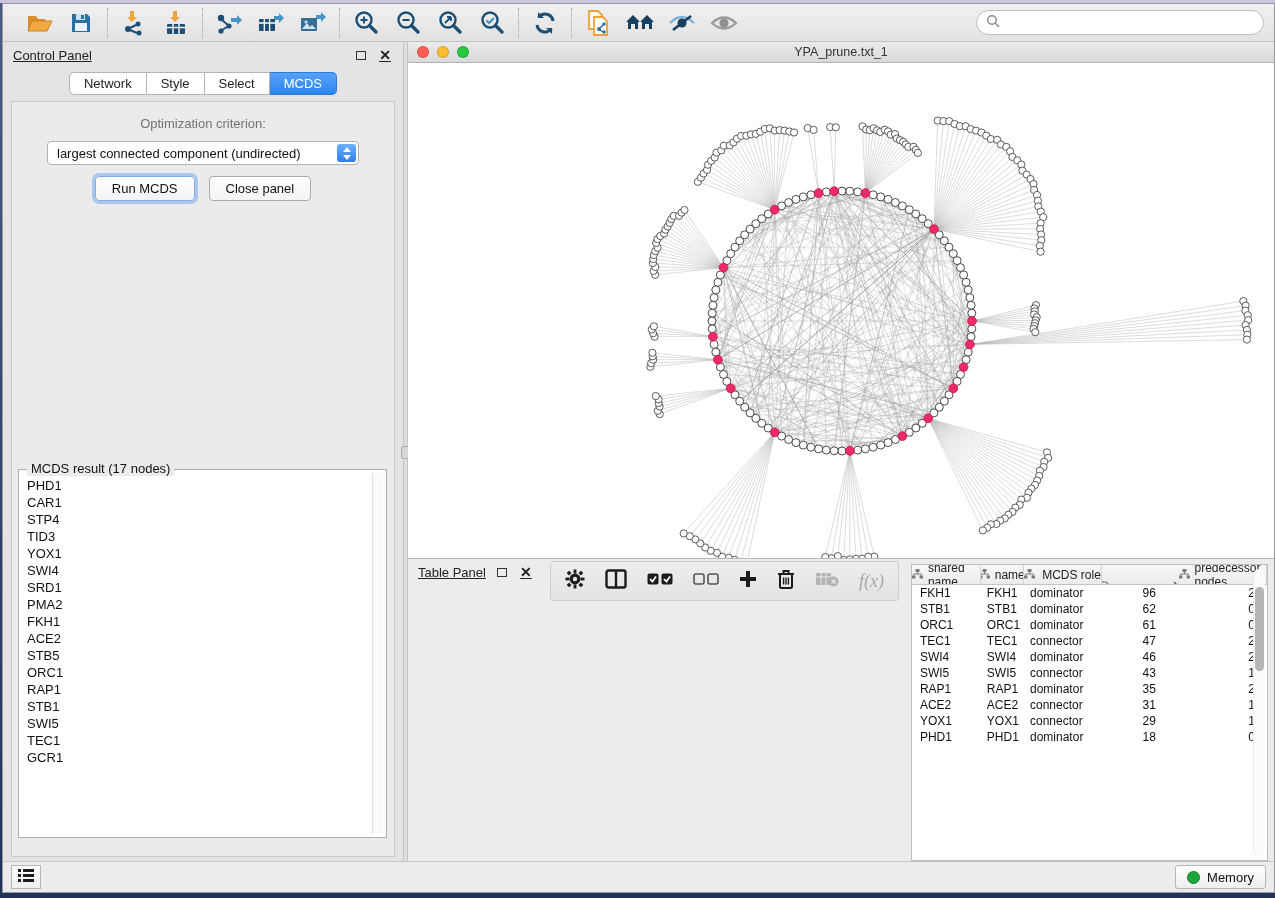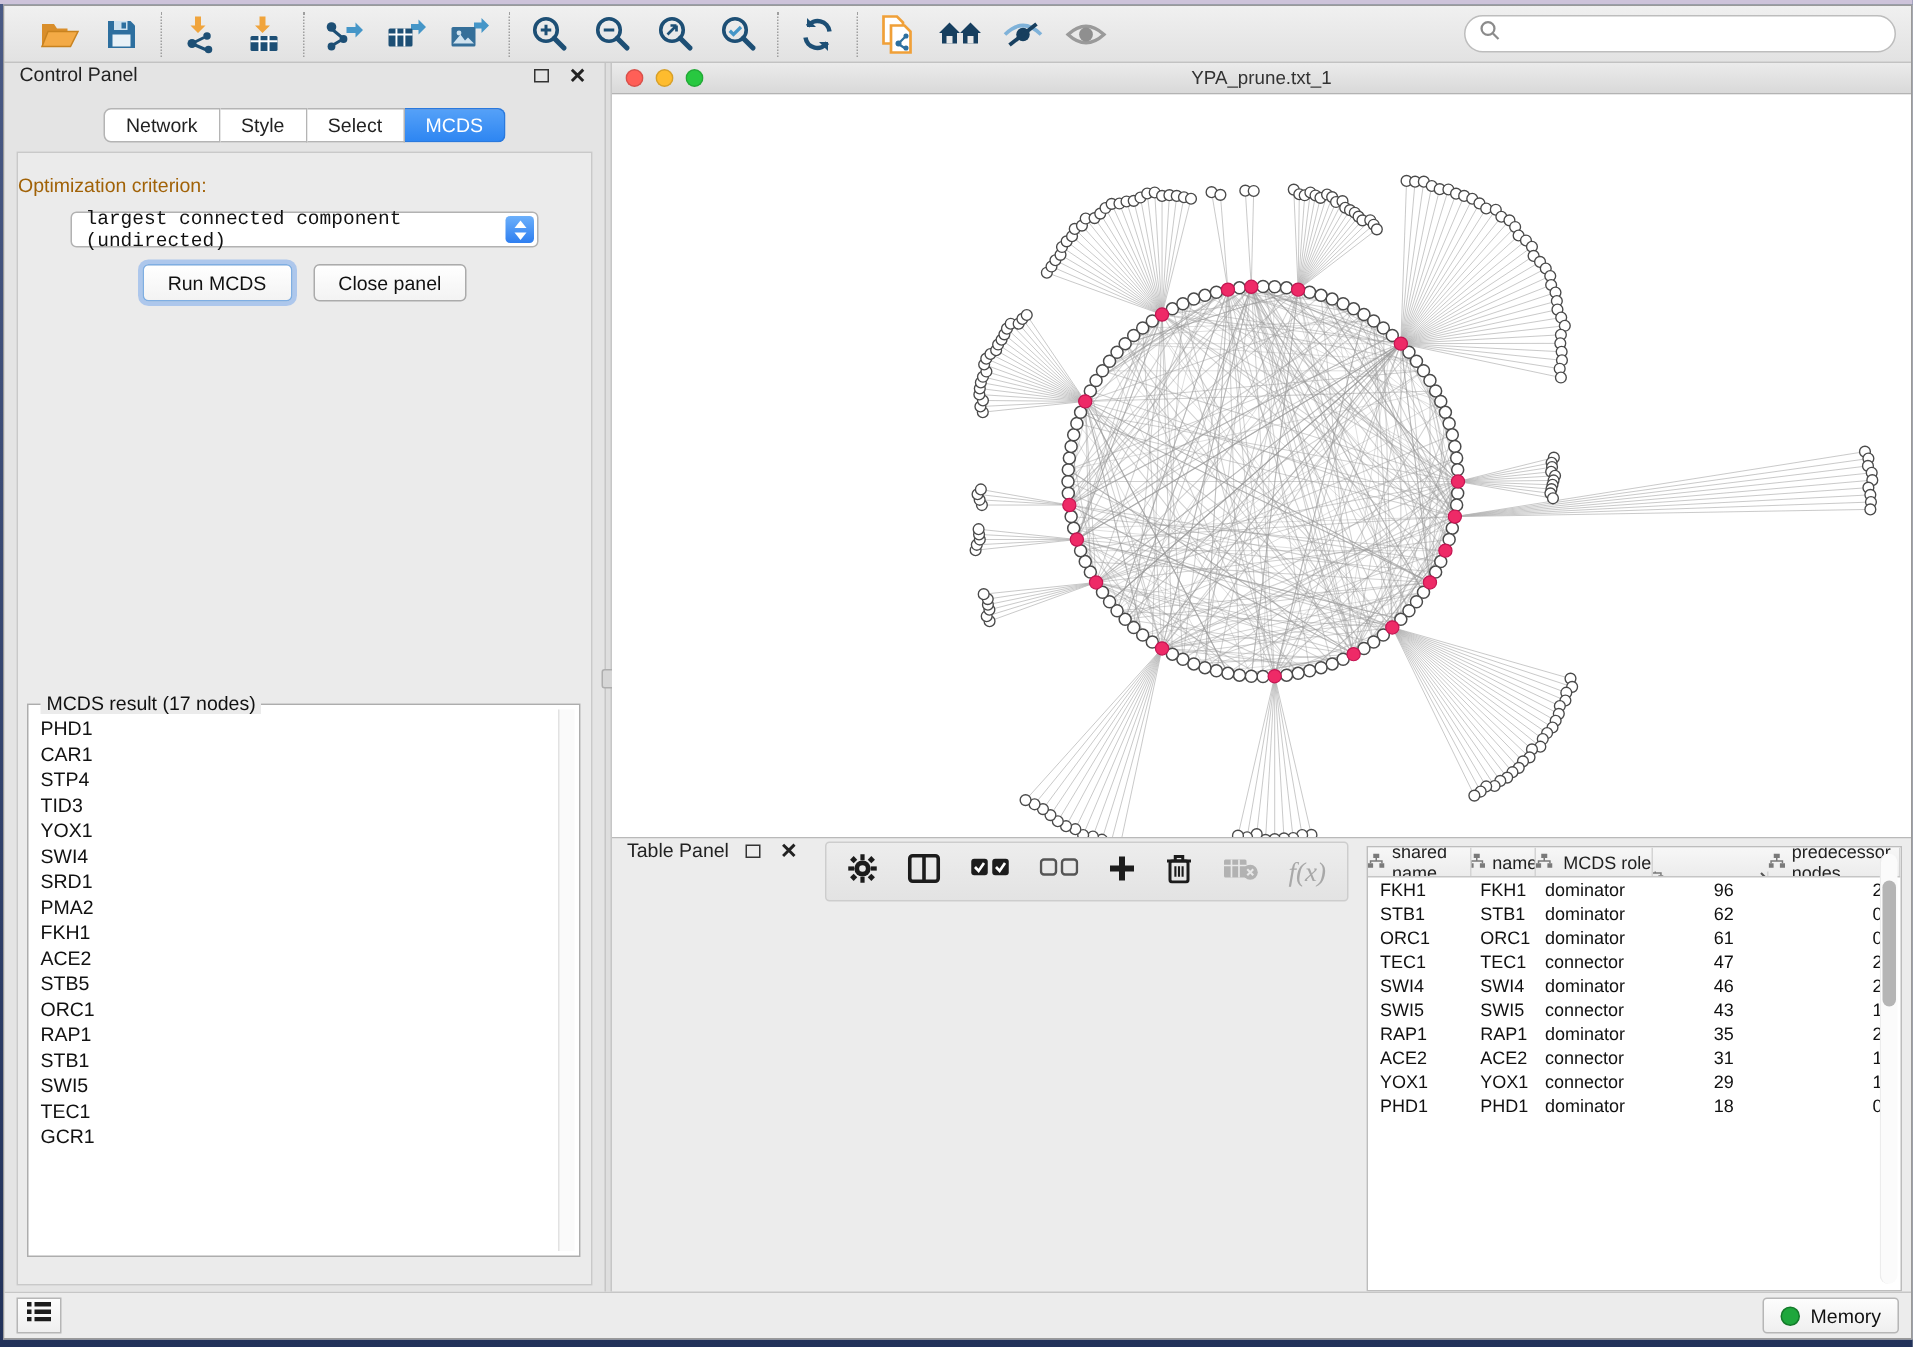--- a/index.html
+++ b/index.html
@@ -23,35 +23,35 @@
   .search input { border:none; outline:none; flex:1; font-size:13px; background:transparent; }
 
   
   .main { flex:1; display:flex; min-height:0; }
   .cpanel { width:400px; flex:0 0 auto; background:#e4e4e4; display:flex; flex-direction:column; position:relative; }
   .vdivider { width:5px; flex:0 0 auto; background:#dedede; border-left:1px solid #c6c6c6; border-right:1px solid #c6c6c6; position:relative; }
   .vdivider .grip { position:absolute; top:404px; left:-3px; width:9px; height:13px; background:#d6d6d6; border:1px solid #aeaeae; border-radius:2px; }
   .rightcol { flex:1; display:flex; flex-direction:column; min-width:0; }
 
   
-  .paneltitle { height:26px; display:flex; padding:0 10px; font-size:13px; color:#222; flex:0 0 auto; }
+  .paneltitle { height:26px; display:flex; align-items:center; padding:0 10px; font-size:13px; color:#222; flex:0 0 auto;text-decoration:underline; }
   .paneltitle .sp { flex:1; }
   .winbtn { width:16px; height:16px; display:flex; align-items:center; justify-content:center; color:#222; font-size:12px; margin-left:8px; }
   .floatglyph { width:10px; height:9px; border:1.5px solid #333; }
   .closeglyph { font-weight:bold; font-size:14px; line-height:10px; }
   .tabsrow { display:flex; justify-content:center; margin:4px 0 0 0; z-index:2; flex:0 0 auto; }
   .seg { display:flex; }
   .seg .tab { font-size:13px; padding:3px 14px; background:#fff; border:1px solid #b4b4b4; border-left-width:0; color:#222; }
   .seg .tab:first-child { border-left-width:1px; border-radius:5px 0 0 5px; }
   .seg .tab:last-child { border-radius:0 5px 5px 0; }
   .seg .tab.active { background:linear-gradient(180deg,#55a1f8,#2e86f2); border-color:#2a79dd; color:#fff; }
   .cpanel-inner { margin:6px 8px 4px 8px; background:#ebebeb; border:1px solid #c9c9c9; flex:1; position:relative; padding-top:14px; min-height:0; display:flex; flex-direction:column; }
-  .optlabel { font-size:13px; color:#a16207; margin-bottom:10px; }
+  .optlabel { text-align:center; font-size:13px; color:#737373; margin-bottom:10px; }
   .combo { margin:0 auto; width:312px; height:24px; background:#fff; border:1px solid #b2b2b2; border-radius:4px;
-    display:flex; align-items:center; padding-left:9px; font-size:13px; color:#111; position:relative;font-family:Liberation Mono, monospace; }
+    display:flex; align-items:center; padding-left:9px; font-size:13px; color:#111; position:relative; }
   .combo .stepper { position:absolute; right:2px; top:2px; bottom:2px; width:19px; border-radius:3px;
     background:linear-gradient(180deg,#6cb0fb,#2e7ef0); display:flex; flex-direction:column; align-items:center; justify-content:center; gap:3px; }
   .arr-up { width:0; height:0; border-left:4px solid transparent; border-right:4px solid transparent; border-bottom:5px solid #fff; }
   .arr-dn { width:0; height:0; border-left:4px solid transparent; border-right:4px solid transparent; border-top:5px solid #fff; }
   .btnrow { display:flex; justify-content:center; gap:14px; margin-top:11px; }
   .pushbtn { font-size:13px; color:#111; background:linear-gradient(180deg,#ffffff,#f3f3f3);
     border:1px solid #ababab; border-radius:4px; padding:4px 16px; }
   .pushbtn.focused { border-color:#7faee2; box-shadow:0 0 0 3px rgba(97,156,238,.45); }
   .resultbox { position:absolute; left:6px; right:7px; top:367px; bottom:18px;
     border:1px solid #adadad; background:#fff; }

